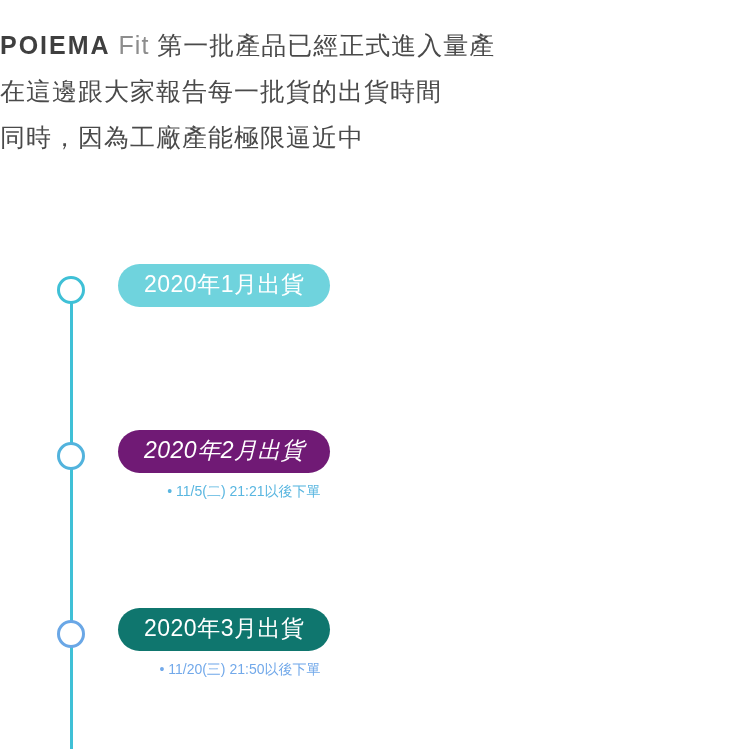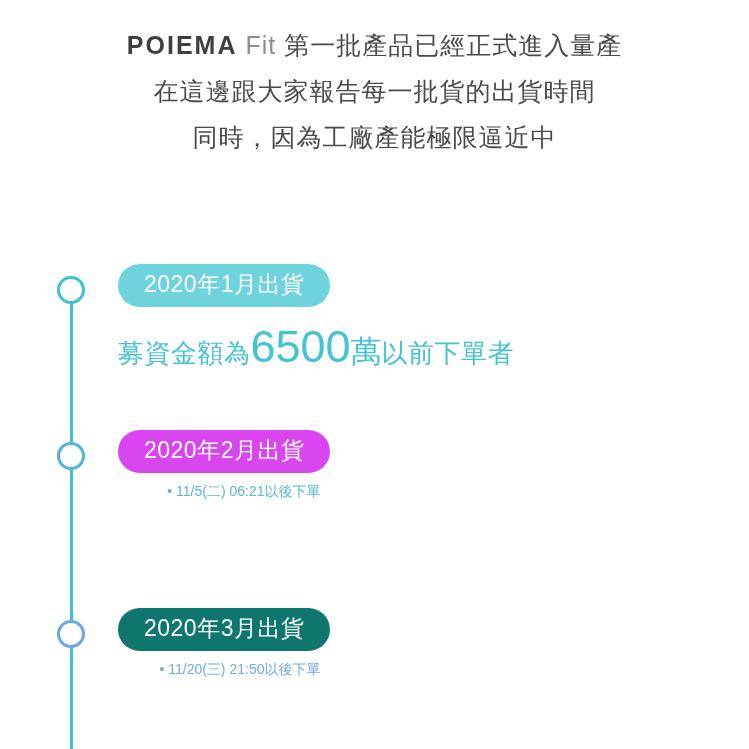--- a/index.html
+++ b/index.html
@@ -12,21 +12,20 @@
     background: #ffffff;
     font-family: "Liberation Sans", sans-serif;
     overflow: hidden;
     position: relative;
     color: #4c4c4c;
   }
 
   
   .header {
     padding-top: 22px;
-    text-align: center;
   }
   .header-line {
     font-size: 25px;
     line-height: 46px;
     letter-spacing: 1px;
     color: #4a4a4a;
     white-space: nowrap;
   }
   .brand-strong {
     font-weight: bold;
@@ -79,21 +78,21 @@
   .pill {
     display: inline-block;
     padding: 9px 26px 11px 26px;
     border-radius: 22px;
     color: #ffffff;
     font-size: 23px;
     letter-spacing: 0.5px;
     line-height: 1;
   }
   .pill-1 { background: #6fd3dd; }
-  .pill-2 { background: #d946ef; }
+  .pill-2 { background: #701a75; font-style: italic; }
   .pill-3 { background: #0f766e; }
 
   .amount-line {
     margin-top: 17px;
     white-space: nowrap;
     line-height: 1;
   }
   .amt-prefix {
     font-size: 26px;
     letter-spacing: 0.5px;
@@ -136,27 +135,24 @@
 
 <div class="timeline">
   <div class="timeline-axis"></div>
 
   <div class="node node-1"></div>
   <div class="node node-2"></div>
   <div class="node node-3"></div>
 
   <div class="entry entry-1">
     <div class="pill pill-1">2020年1月出貨</div>
-    <div class="amount-line">
-      <span class="amt-prefix c1">募資金額為</span><span class="amt-number c1">6500</span><span class="amt-unit c1">萬</span><span class="amt-suffix c1">以前下單者</span>
-    </div>
   </div>
 
   <div class="entry entry-2">
     <div class="pill pill-2">2020年2月出貨</div>
-    <div class="note c2">• 11/5(二) 06:21以後下單</div>
+    <div class="note c2">• 11/5(二) 21:21以後下單</div>
   </div>
 
   <div class="entry entry-3">
     <div class="pill pill-3">2020年3月出貨</div>
     <div class="note c3">• 11/20(三) 21:50以後下單</div>
   </div>
 </div>
 
 </body></html>

